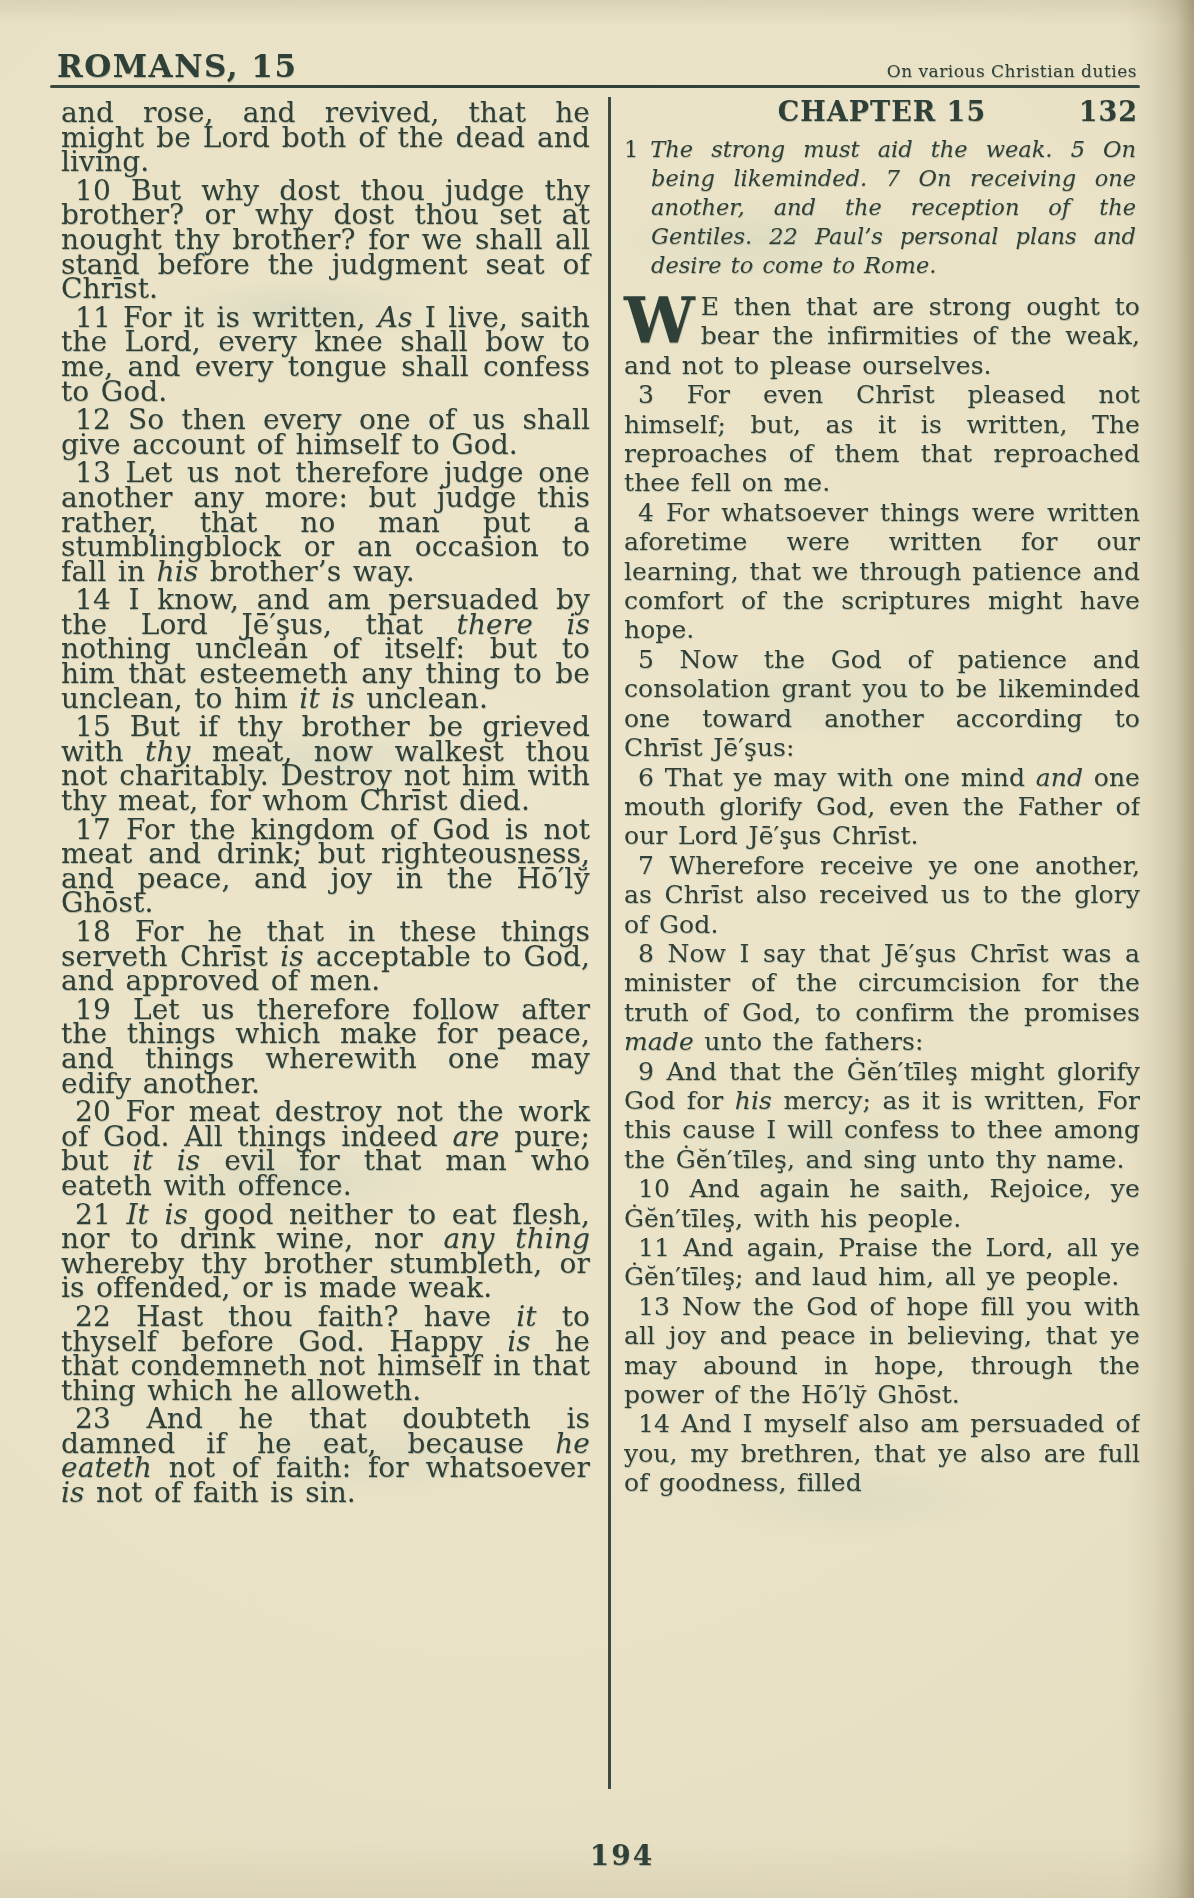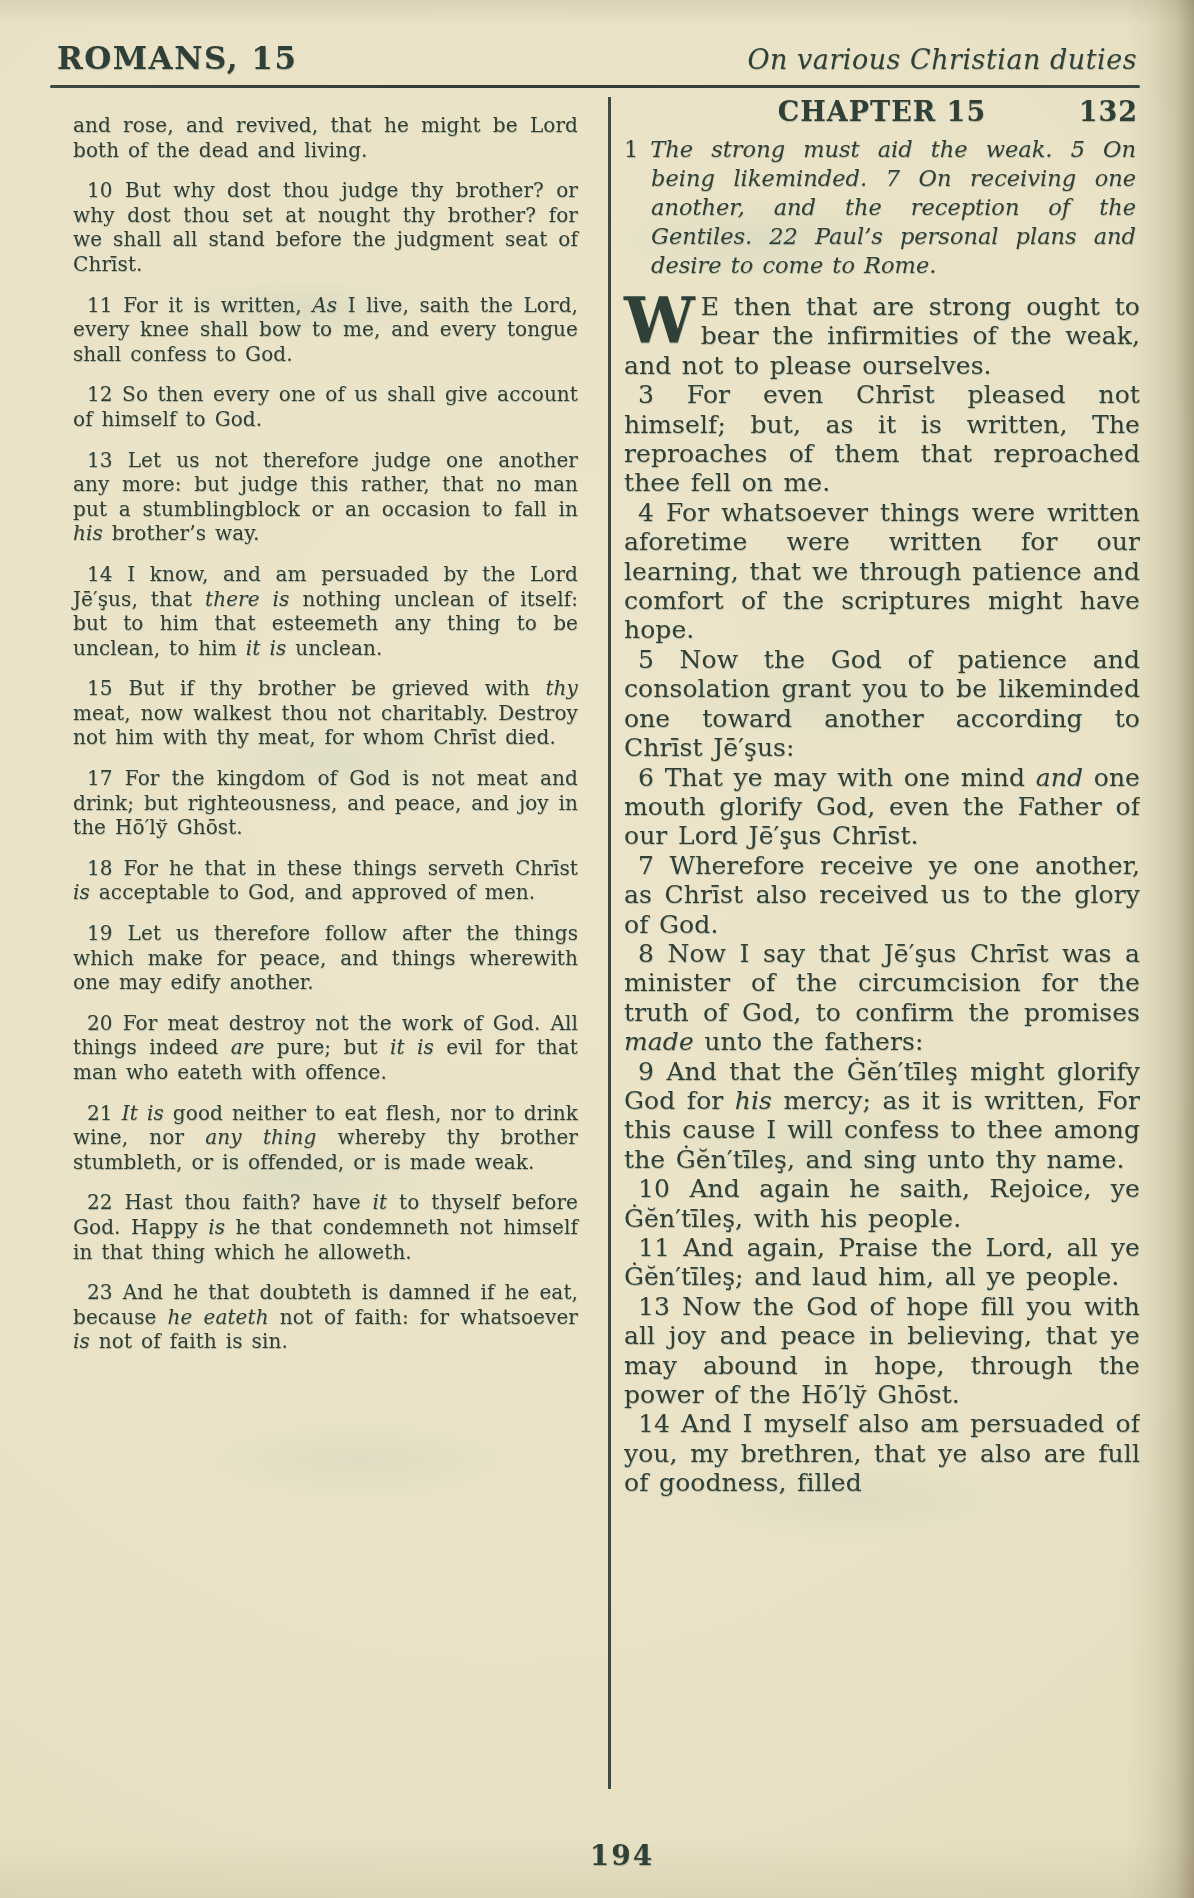--- a/index.html
+++ b/index.html
@@ -24,40 +24,40 @@
       radial-gradient(190px 46px at 300px 310px, rgba(128,168,156,0.14), transparent 70%),
       radial-gradient(220px 60px at 760px 240px, rgba(128,168,156,0.12), transparent 70%),
       radial-gradient(200px 52px at 330px 760px, rgba(128,168,156,0.12), transparent 70%),
       radial-gradient(230px 60px at 820px 700px, rgba(128,168,156,0.11), transparent 70%),
       radial-gradient(210px 55px at 300px 1180px, rgba(128,168,156,0.12), transparent 70%),
       radial-gradient(240px 62px at 840px 1150px, rgba(128,168,156,0.11), transparent 70%),
       radial-gradient(220px 58px at 360px 1460px, rgba(128,168,156,0.10), transparent 70%),
       radial-gradient(230px 60px at 860px 1500px, rgba(128,168,156,0.10), transparent 70%);
   }
   .running-head {
-    position: absolute; left: 57px; top: 40px; width: 1080px;
+    position: absolute; left: 57px; top: 48px; width: 1080px;
     display: flex; justify-content: space-between; align-items: baseline;
   }
   .rh-left  { font-weight: bold; font-size: 31px; letter-spacing: 1.5px; }
-  .rh-right { font-style: italic; font-size: 27px; letter-spacing: 0.5px; }
+  .rh-right { font-size: 17px; letter-spacing: 0.5px; }
   .head-rule {
     position: absolute; left: 50px; top: 85px; width: 1090px; height: 3px;
     background: linear-gradient(to right, #394941, #2e3e36 40%, #394941);
     border-radius: 2px;
   }
   .columns {
     position: absolute; left: 57px; top: 97px; width: 1083px; height: 1692px;
     display: flex; overflow: hidden;
   }
   .col-left  { width: 537px; }
   .divider   { width: 3px; background: #3c4c44; margin: 0 13px 0 14px; }
   .col-right { flex: 1; }
 
   .col-left p.verse {
-    margin: 16px; font-size: 20px; line-height: 24.6px;
+    margin: 4px; font-size: 28px; line-height: 24.6px;
     text-align: justify; text-indent: 14px;
     letter-spacing: 0.1px; word-spacing: 2.5px;
   }
   .col-left p.noindent { text-indent: 0; }
 
   .chapter-head { position: relative; font-weight: bold; font-size: 27px; line-height: 30px; text-align: center; letter-spacing: 1px; }
   .chapter-marker { position: absolute; right: 2px; top: 0; }
 
   .summary {
     margin: 8px 4px 12px 0; font-style: italic;

